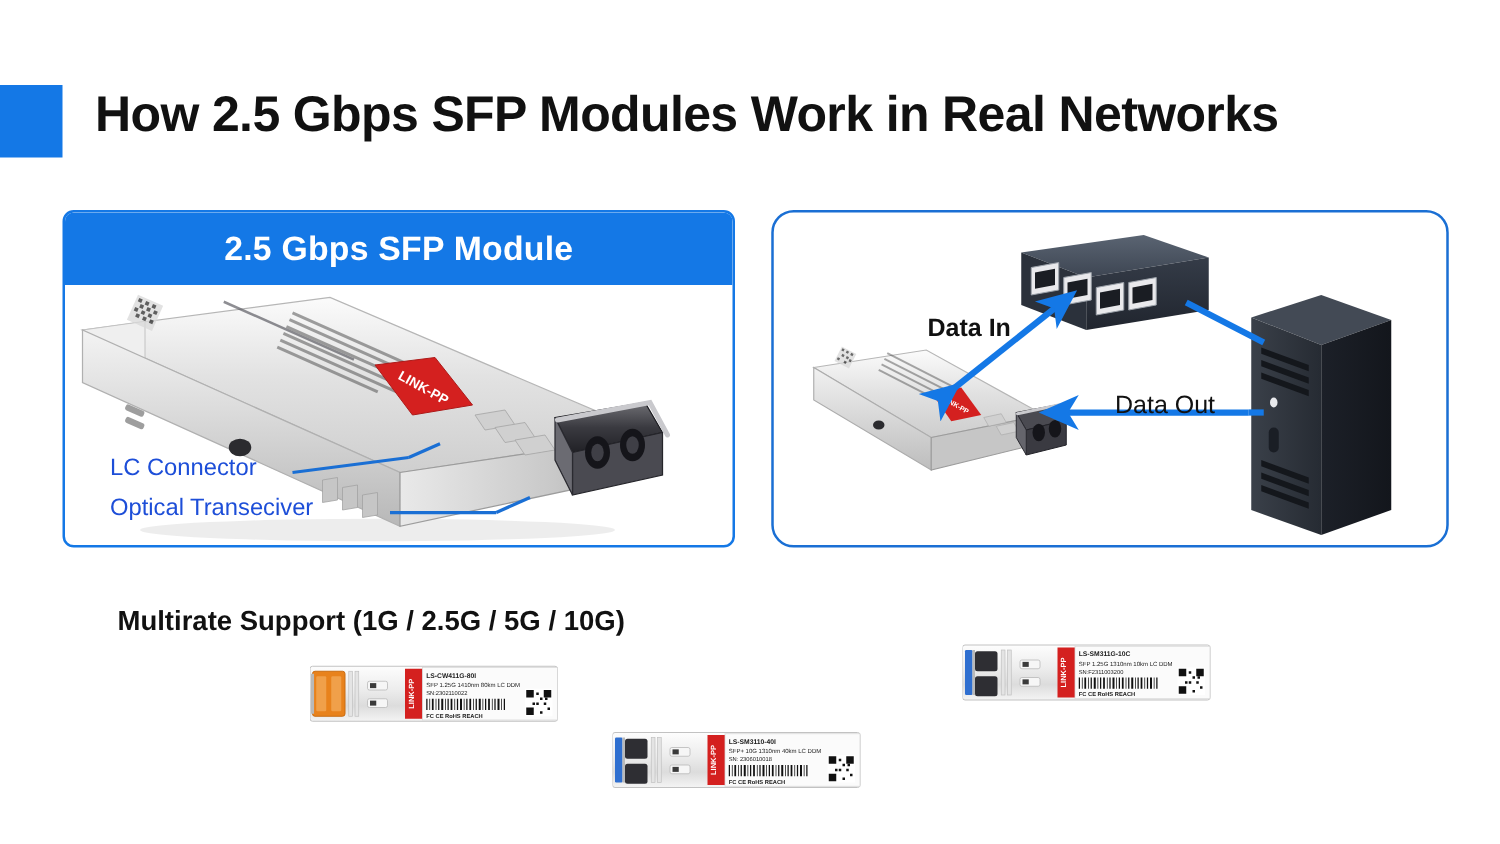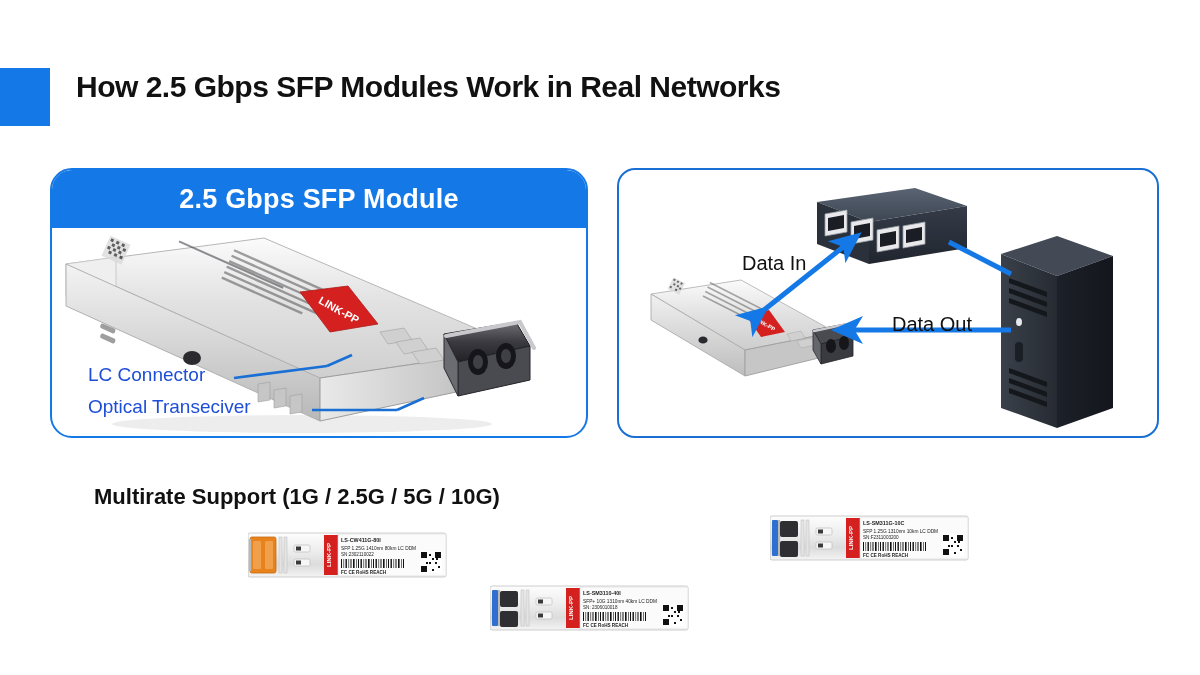--- a/index.html
+++ b/index.html
@@ -13,31 +13,31 @@
 
   
   .accent-bar {
     position: absolute; left: 0; top: 68px;
     width: 50px; height: 58px;
     background: #1478e6;
   }
   .page-title {
     position: absolute; left: 76px; top: 70px;
     width: 1100px;
-    font-size: 30px; font-weight: bold; letter-spacing: -0.5px;
+    font-size: 40px; font-weight: bold; letter-spacing: -0.5px;
     color: #111111; white-space: nowrap;
     font-family: "Liberation Sans", sans-serif;
   }
 
   
   .card-left {
     position: absolute; left: 50px; top: 168px;
     width: 538px; height: 270px;
     border: 2px solid #1478e6;
-    border-radius: 22px;
+    border-radius: 9px;
     background: #fff; overflow: hidden;
   }
   .card-left-header {
     height: 58px; background: #1478e6;
     display: flex; align-items: center; justify-content: center;
   }
   .card-left-header span {
     color: #ffffff; font-size: 27px; font-weight: bold;
     letter-spacing: 0.2px;
   }
@@ -55,21 +55,21 @@
     font-size: 19px; color: #1d4ed8; white-space: nowrap;
     font-family: "Liberation Sans", sans-serif;
   }
   .callout-lc   { left: 88px;  top: 364px; }
   .callout-ot   { left: 88px;  top: 396px; }
 
   
   .flow-label {
     position: absolute; font-size: 20px; color: #111; white-space: nowrap;
   }
-  .label-data-in  { left: 742px; top: 252px; }
+  .label-data-in  { left: 742px; top: 252px; font-weight: bold; }
   .label-data-out { left: 892px; top: 313px; }
 
   
   .multirate-heading {
     position: absolute; left: 78px; top: 484px;
     font-size: 22px; font-weight: bold; color: #111; white-space: nowrap; margin-left: 16px;
   }
 
   
   .mod-wrap { position: absolute; }

